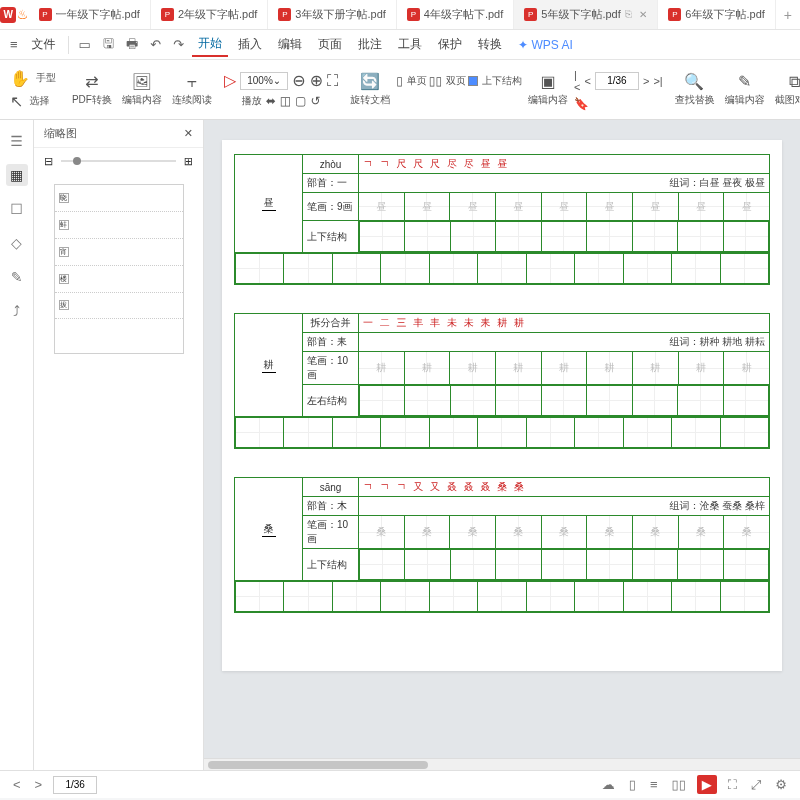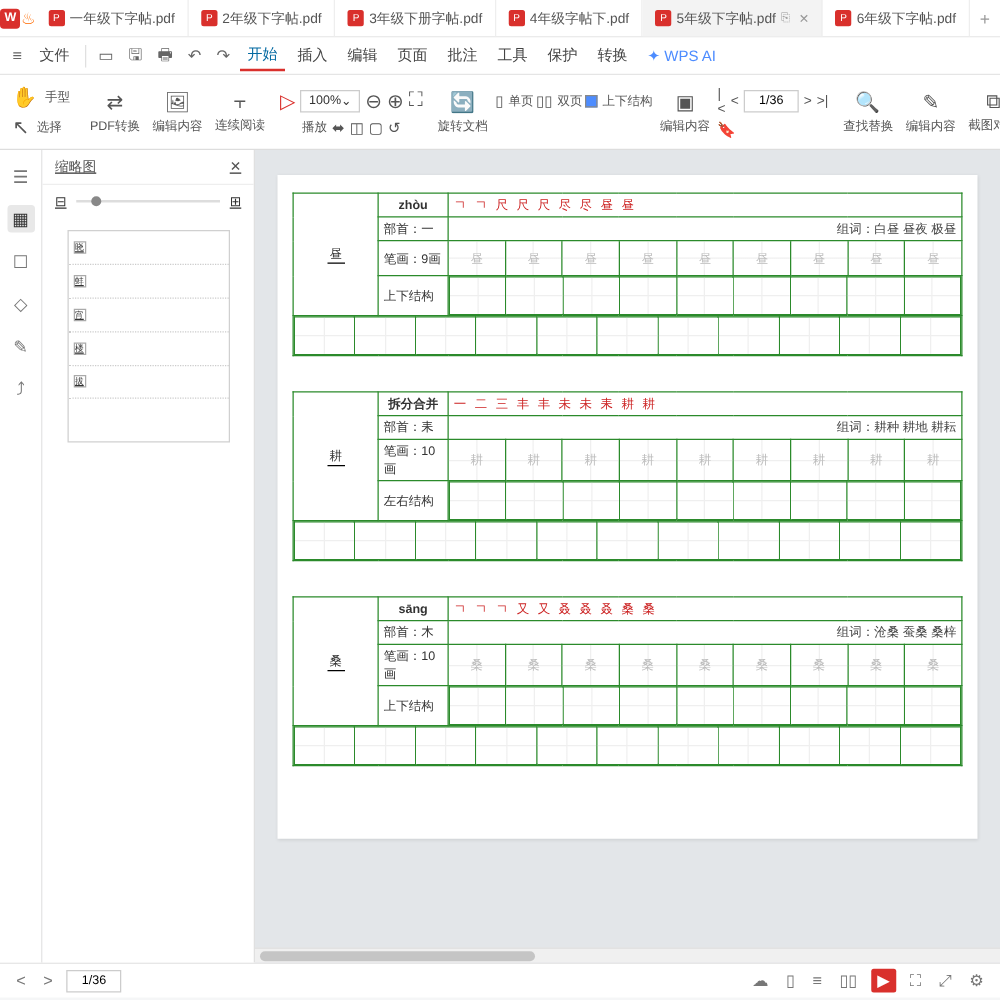--- a/index.html
+++ b/index.html
@@ -37,42 +37,42 @@
   .small-col { display:flex; flex-direction:column; gap:4px;}
   .small-row { display:flex; gap:4px; align-items:center;}
   .cb { width:10px; height:10px; border:1px solid #888;}
   
   
   .main { display:flex; height:650px; background:#eceef0;}
   .leftbar { width:34px; background:#fff; border-right:1px solid #e0e0e0; display:flex; flex-direction:column; align-items:center; gap:12px; padding-top:10px;}
   .leftbar .lb { width:22px; height:22px; display:flex; align-items:center; justify-content:center; color:#777; font-size:14px; cursor:pointer; border-radius:3px;}
   .leftbar .lb.active { background:#e8e8e8; color:#333;}
   
-  .thumb-panel { width:170px; background:#fff; border-right:1px solid #e0e0e0; display:flex; flex-direction:column;text-decoration:underline;}
+  .thumb-panel { width:170px; background:#fff; border-right:1px solid #e0e0e0; display:flex; flex-direction:column;}
   .thumb-hdr { height:28px; display:flex; align-items:center; justify-content:space-between; padding:0 10px; border-bottom:1px solid #eee; font-size:11px; color:#555;}
   .thumb-tools { height:26px; display:flex; align-items:center; justify-content:space-between; padding:0 10px;}
   .slider { flex:1; height:2px; background:#ddd; margin:0 8px; position:relative;}
   .slider .dot { position:absolute; left:10%; top:-3px; width:8px; height:8px; border-radius:50%; background:#888;}
   .thumbs { flex:1; overflow-y:auto; padding:10px; display:flex; flex-direction:column; align-items:center; gap:10px;}
   .thumb-page { width:130px; }
   .thumb-img { width:130px; height:170px; border:1px solid #d0d0d0; background:#fff; position:relative;}
   .thumb-img.sel { border:2px solid #d9302c;}
   .thumb-img .row-strip { height:16%; border-bottom:1px dotted #ccc; display:flex; align-items:center; padding:0 4px;}
   .thumb-img .row-strip .sq { width:10px; height:10px; border:1px solid #aaa; font-size:7px; display:flex; align-items:center; justify-content:center; margin-right:3px;}
   .thumb-img .dark { position:absolute; left:0; right:0; bottom:0; height:40%; background:rgba(70,70,70,0.8);}
   .thumb-cap { text-align:center; font-size:10px; color:#888; margin-top:4px;}
   
   .doc-area { flex:1; overflow:auto; background:#e3e6e9; padding:20px 0 20px 18px; position:relative;}
   .page { background:#fff; width:560px; padding:14px 12px 30px 12px; box-shadow:0 1px 3px rgba(0,0,0,0.1);}
   .char-block { margin-bottom:28px;}
   .cb-tbl { border:1.5px solid #2b8a2b; width:100%; border-collapse:collapse;}
   .cb-tbl td { border:1px solid #2b8a2b; font-size:10px; padding:2px 4px; vertical-align:middle;}
   .big-char { font-size:48px; font-family:"KaiTi","STKaiti",serif; text-align:center; width:68px; }
   .big-char .underline { border-bottom:1.5px solid #000; display:inline-block; padding:0 2px;}
-  .pinyin { font-weight:bold; text-align:center; width:56px;}
+  .pinyin { font-weight:normal; text-align:center; width:56px;}
   .strokes-row { font-family:"KaiTi",serif; font-size:14px; letter-spacing:2px; color:#222;}
   .strokes-row .red { color:#c22;}
   .words { text-align:right; color:#444; font-size:10px;}
   .practice-row td { height:28px;}
   .practice-cell { position:relative; text-align:center; font-family:"KaiTi",serif; font-size:20px; color:#bbb;}
   .practice-cell::before { content:""; position:absolute; inset:0; background:
     linear-gradient(#ccc,#ccc) center/1px 100% no-repeat,
     linear-gradient(#ccc,#ccc) center/100% 1px no-repeat; opacity:0.3;}
   .grid-row td { height:30px; background:#fff;}
   

